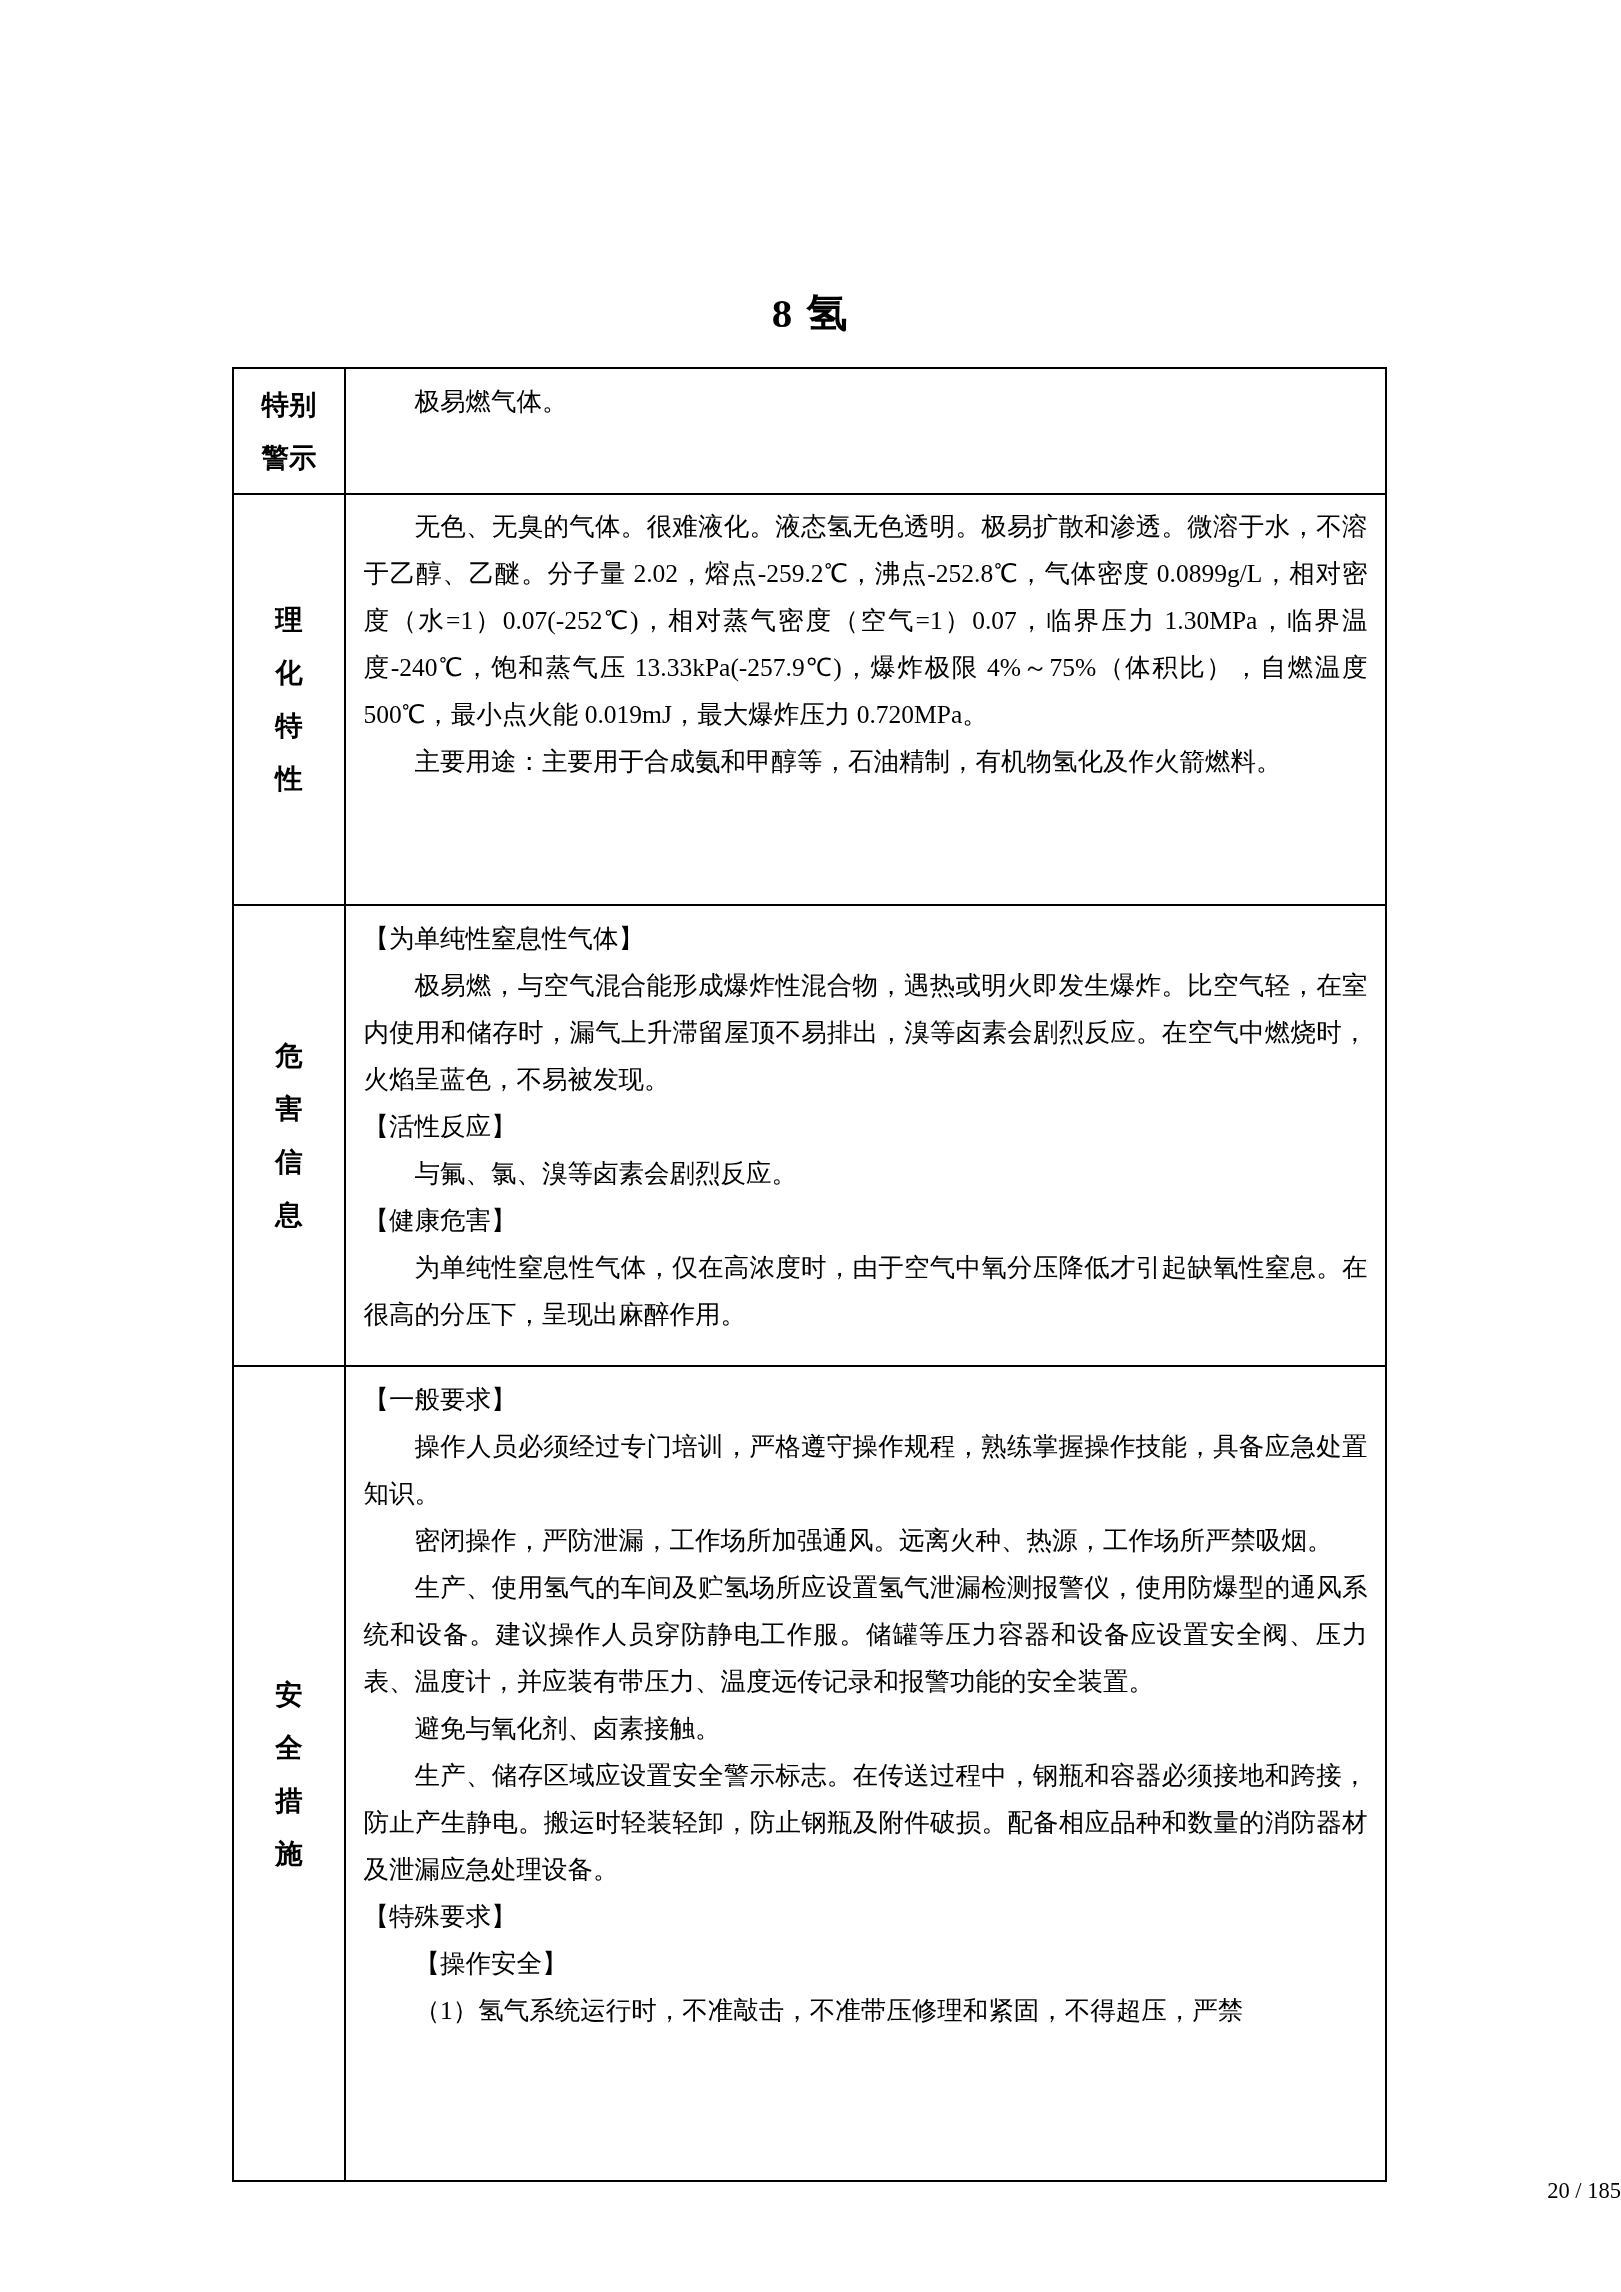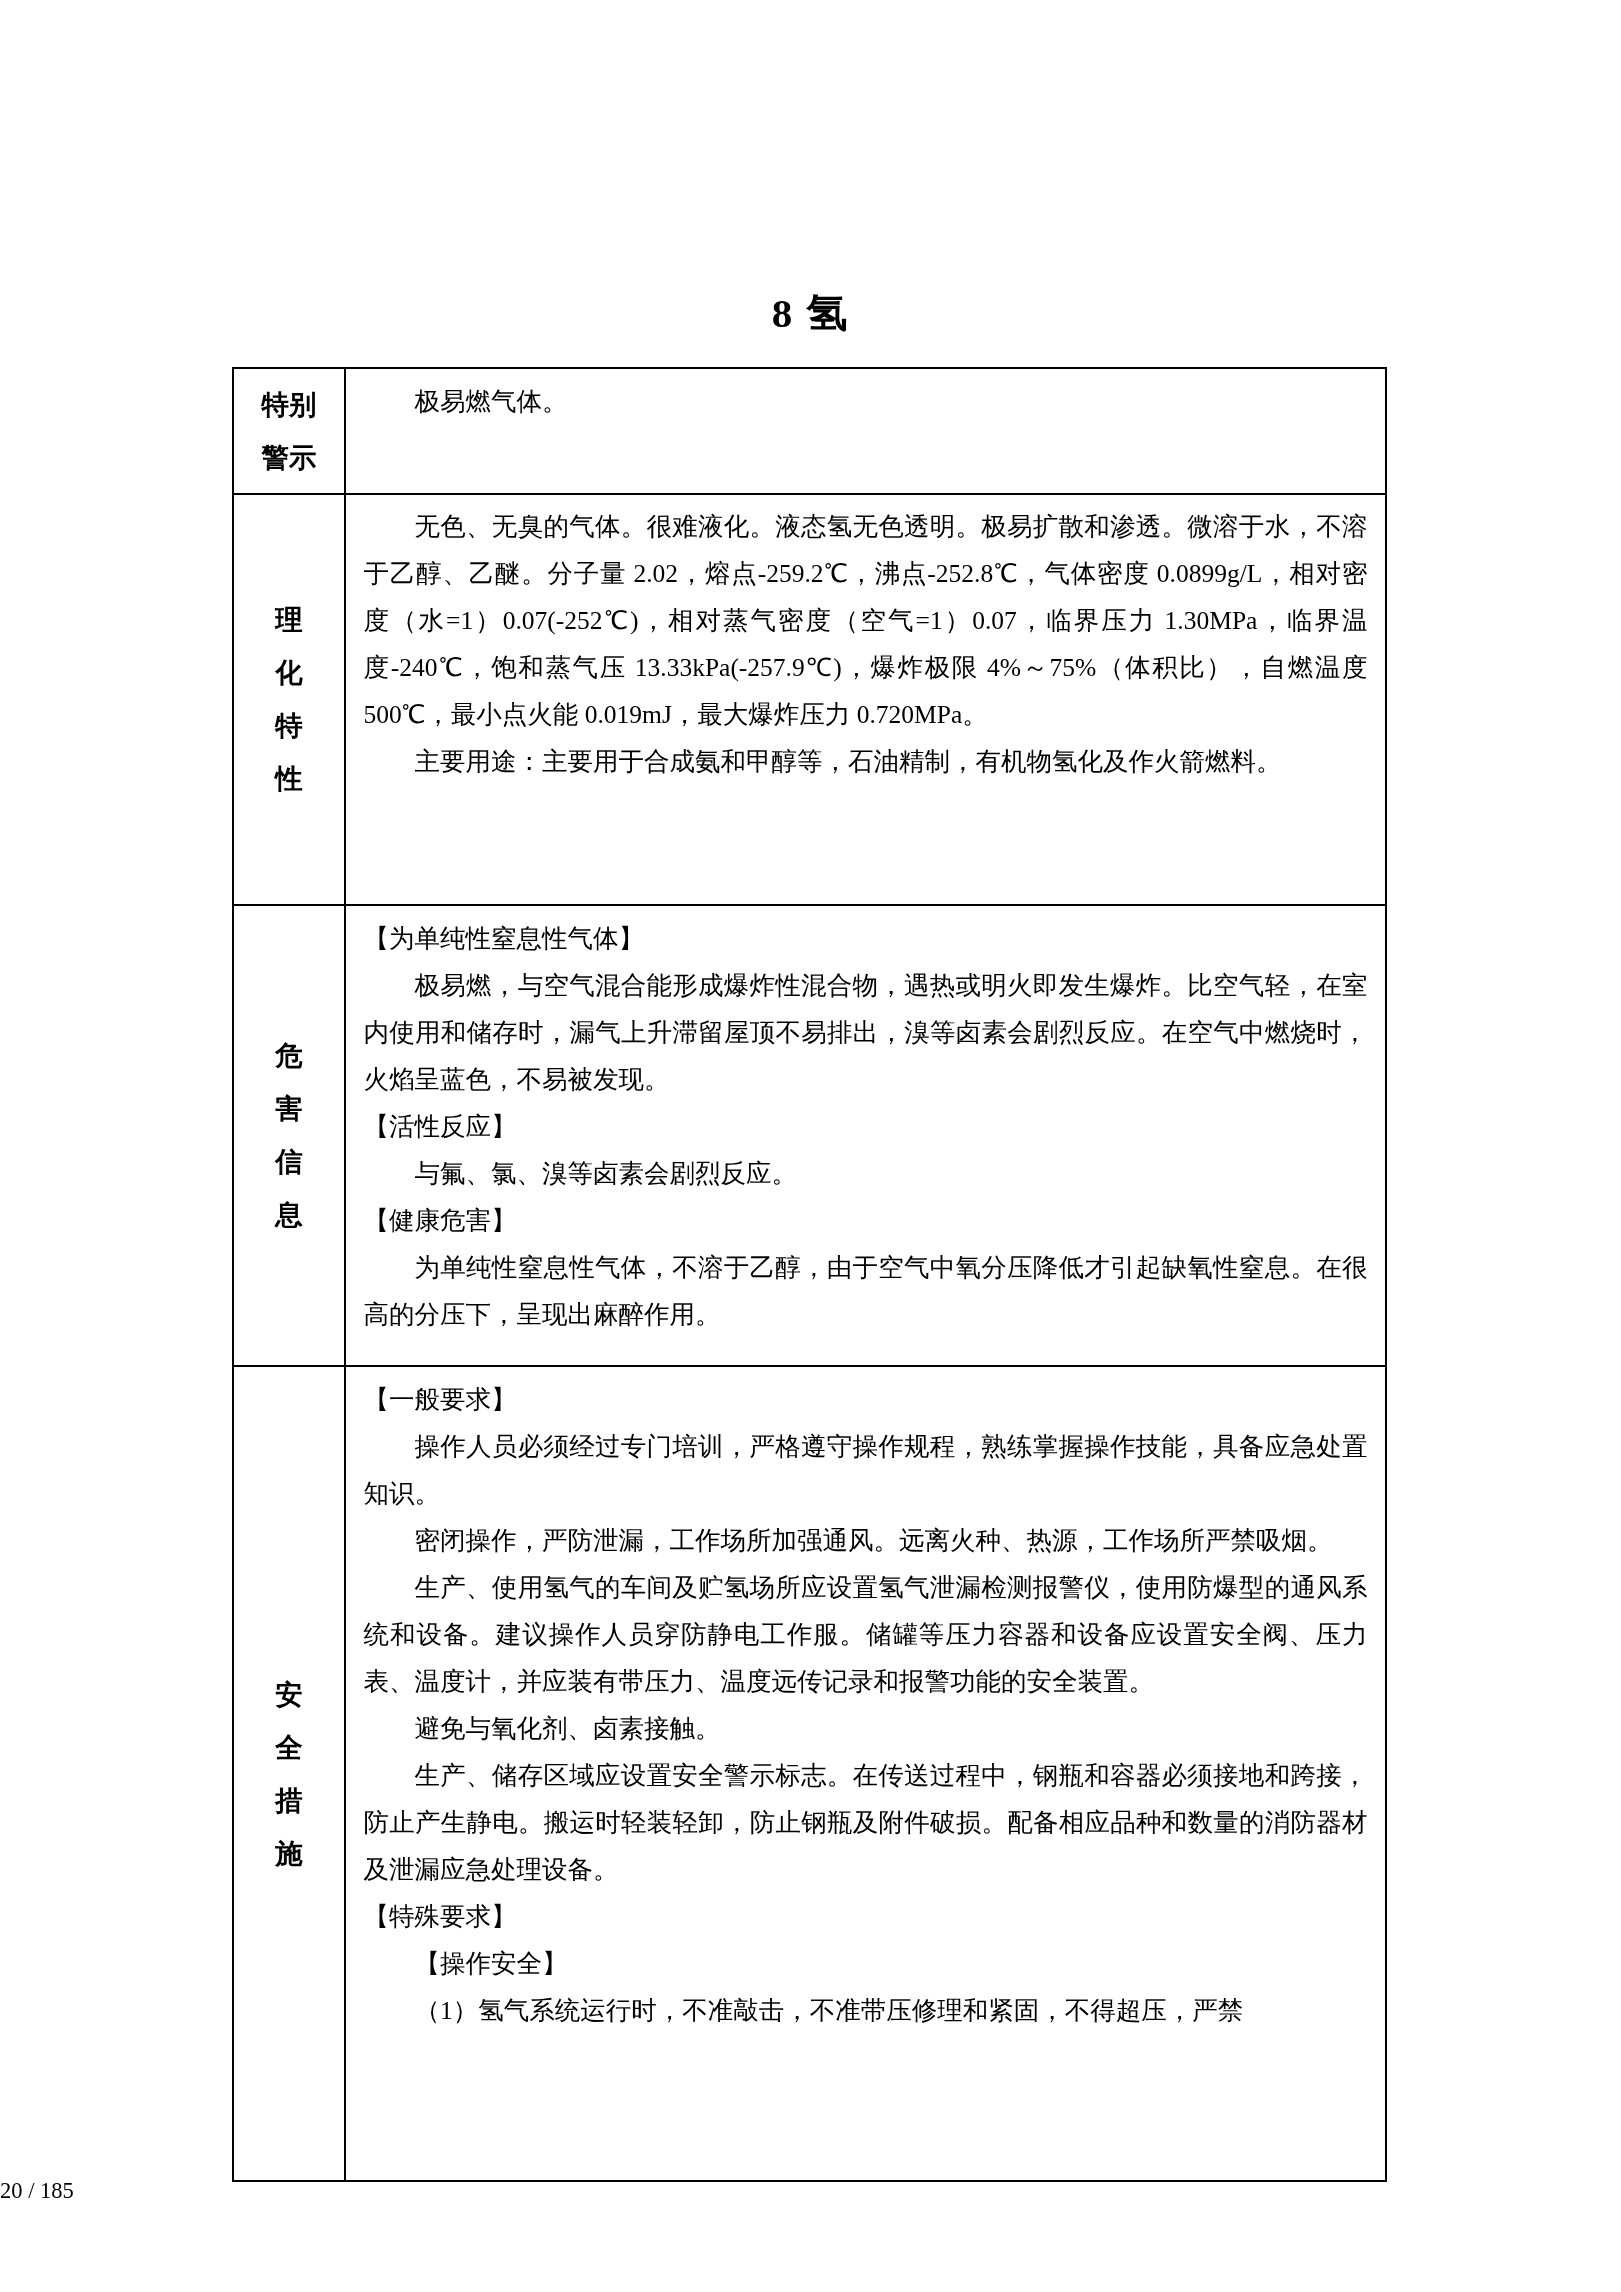--- a/index.html
+++ b/index.html
@@ -57,21 +57,21 @@
   p.flush { text-indent: 0; }
   .r1 { height: 106px; }
   .r2 { height: 392px; margin-top: 15px; }
   .r3 { height: 441px; }
   .r4 { height: 796px; }
   .page-number {
     position: absolute;
     top: 2178px;
     left: 0;
     width: 100%;
-    text-align: left;
+    text-align: right;
     font-size: 22.5px;
   }
 </style>
 </head>
 <body>
 
 <div class="page">
 
   <h1 class="doc-title">8 氢</h1>
 
@@ -107,21 +107,21 @@
         <div class="label-line">害</div>
         <div class="label-line">信</div>
         <div class="label-line">息</div>
       </td>
       <td class="content-cell r3">
         <p class="flush">【为单纯性窒息性气体】</p>
         <p class="indent">极易燃，与空气混合能形成爆炸性混合物，遇热或明火即发生爆炸。比空气轻，在室内使用和储存时，漏气上升滞留屋顶不易排出，溴等卤素会剧烈反应。在空气中燃烧时，火焰呈蓝色，不易被发现。</p>
         <p class="flush">【活性反应】</p>
         <p class="indent">与氟、氯、溴等卤素会剧烈反应。</p>
         <p class="flush">【健康危害】</p>
-        <p class="indent">为单纯性窒息性气体，不溶于乙醇，由于空气中氧分压降低才引起缺氧性窒息。在很高的分压下，呈现出麻醉作用。</p>
+        <p class="indent">为单纯性窒息性气体，仅在高浓度时，由于空气中氧分压降低才引起缺氧性窒息。在很高的分压下，呈现出麻醉作用。</p>
       </td>
     </tr>
 
     <tr>
       <td class="label-cell r4">
         <div class="label-line">安</div>
         <div class="label-line">全</div>
         <div class="label-line">措</div>
         <div class="label-line">施</div>
       </td>

